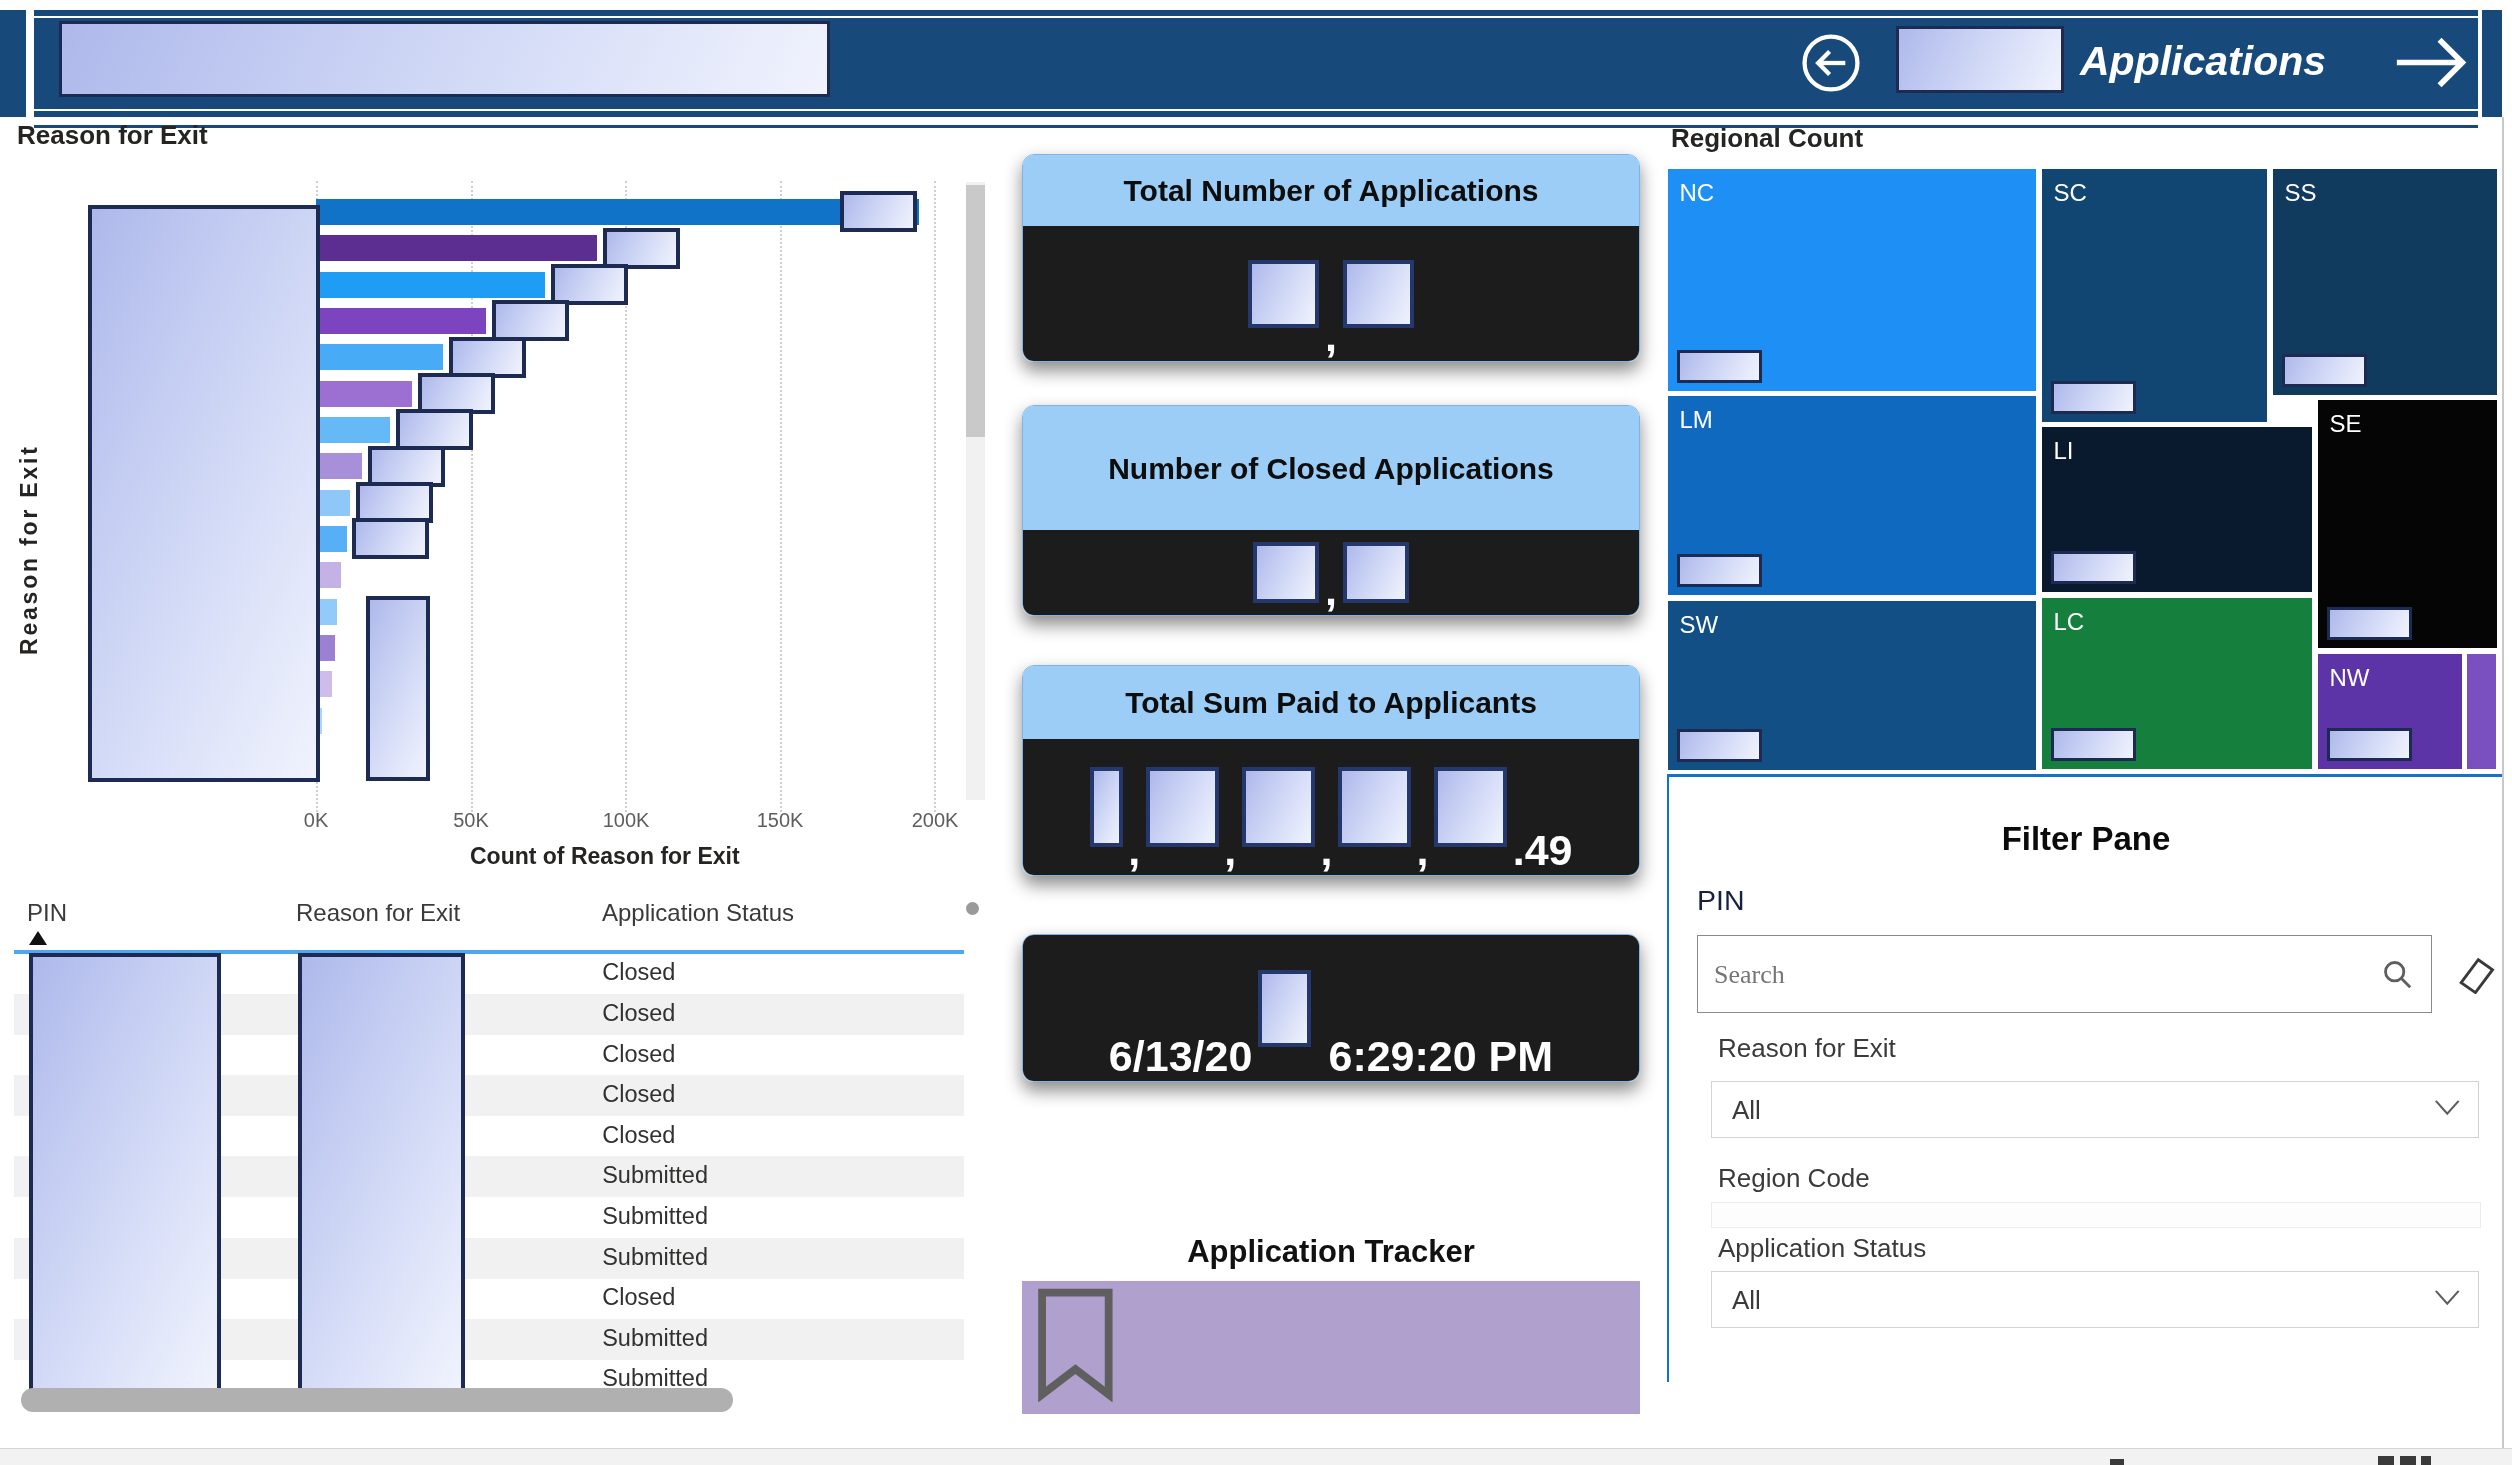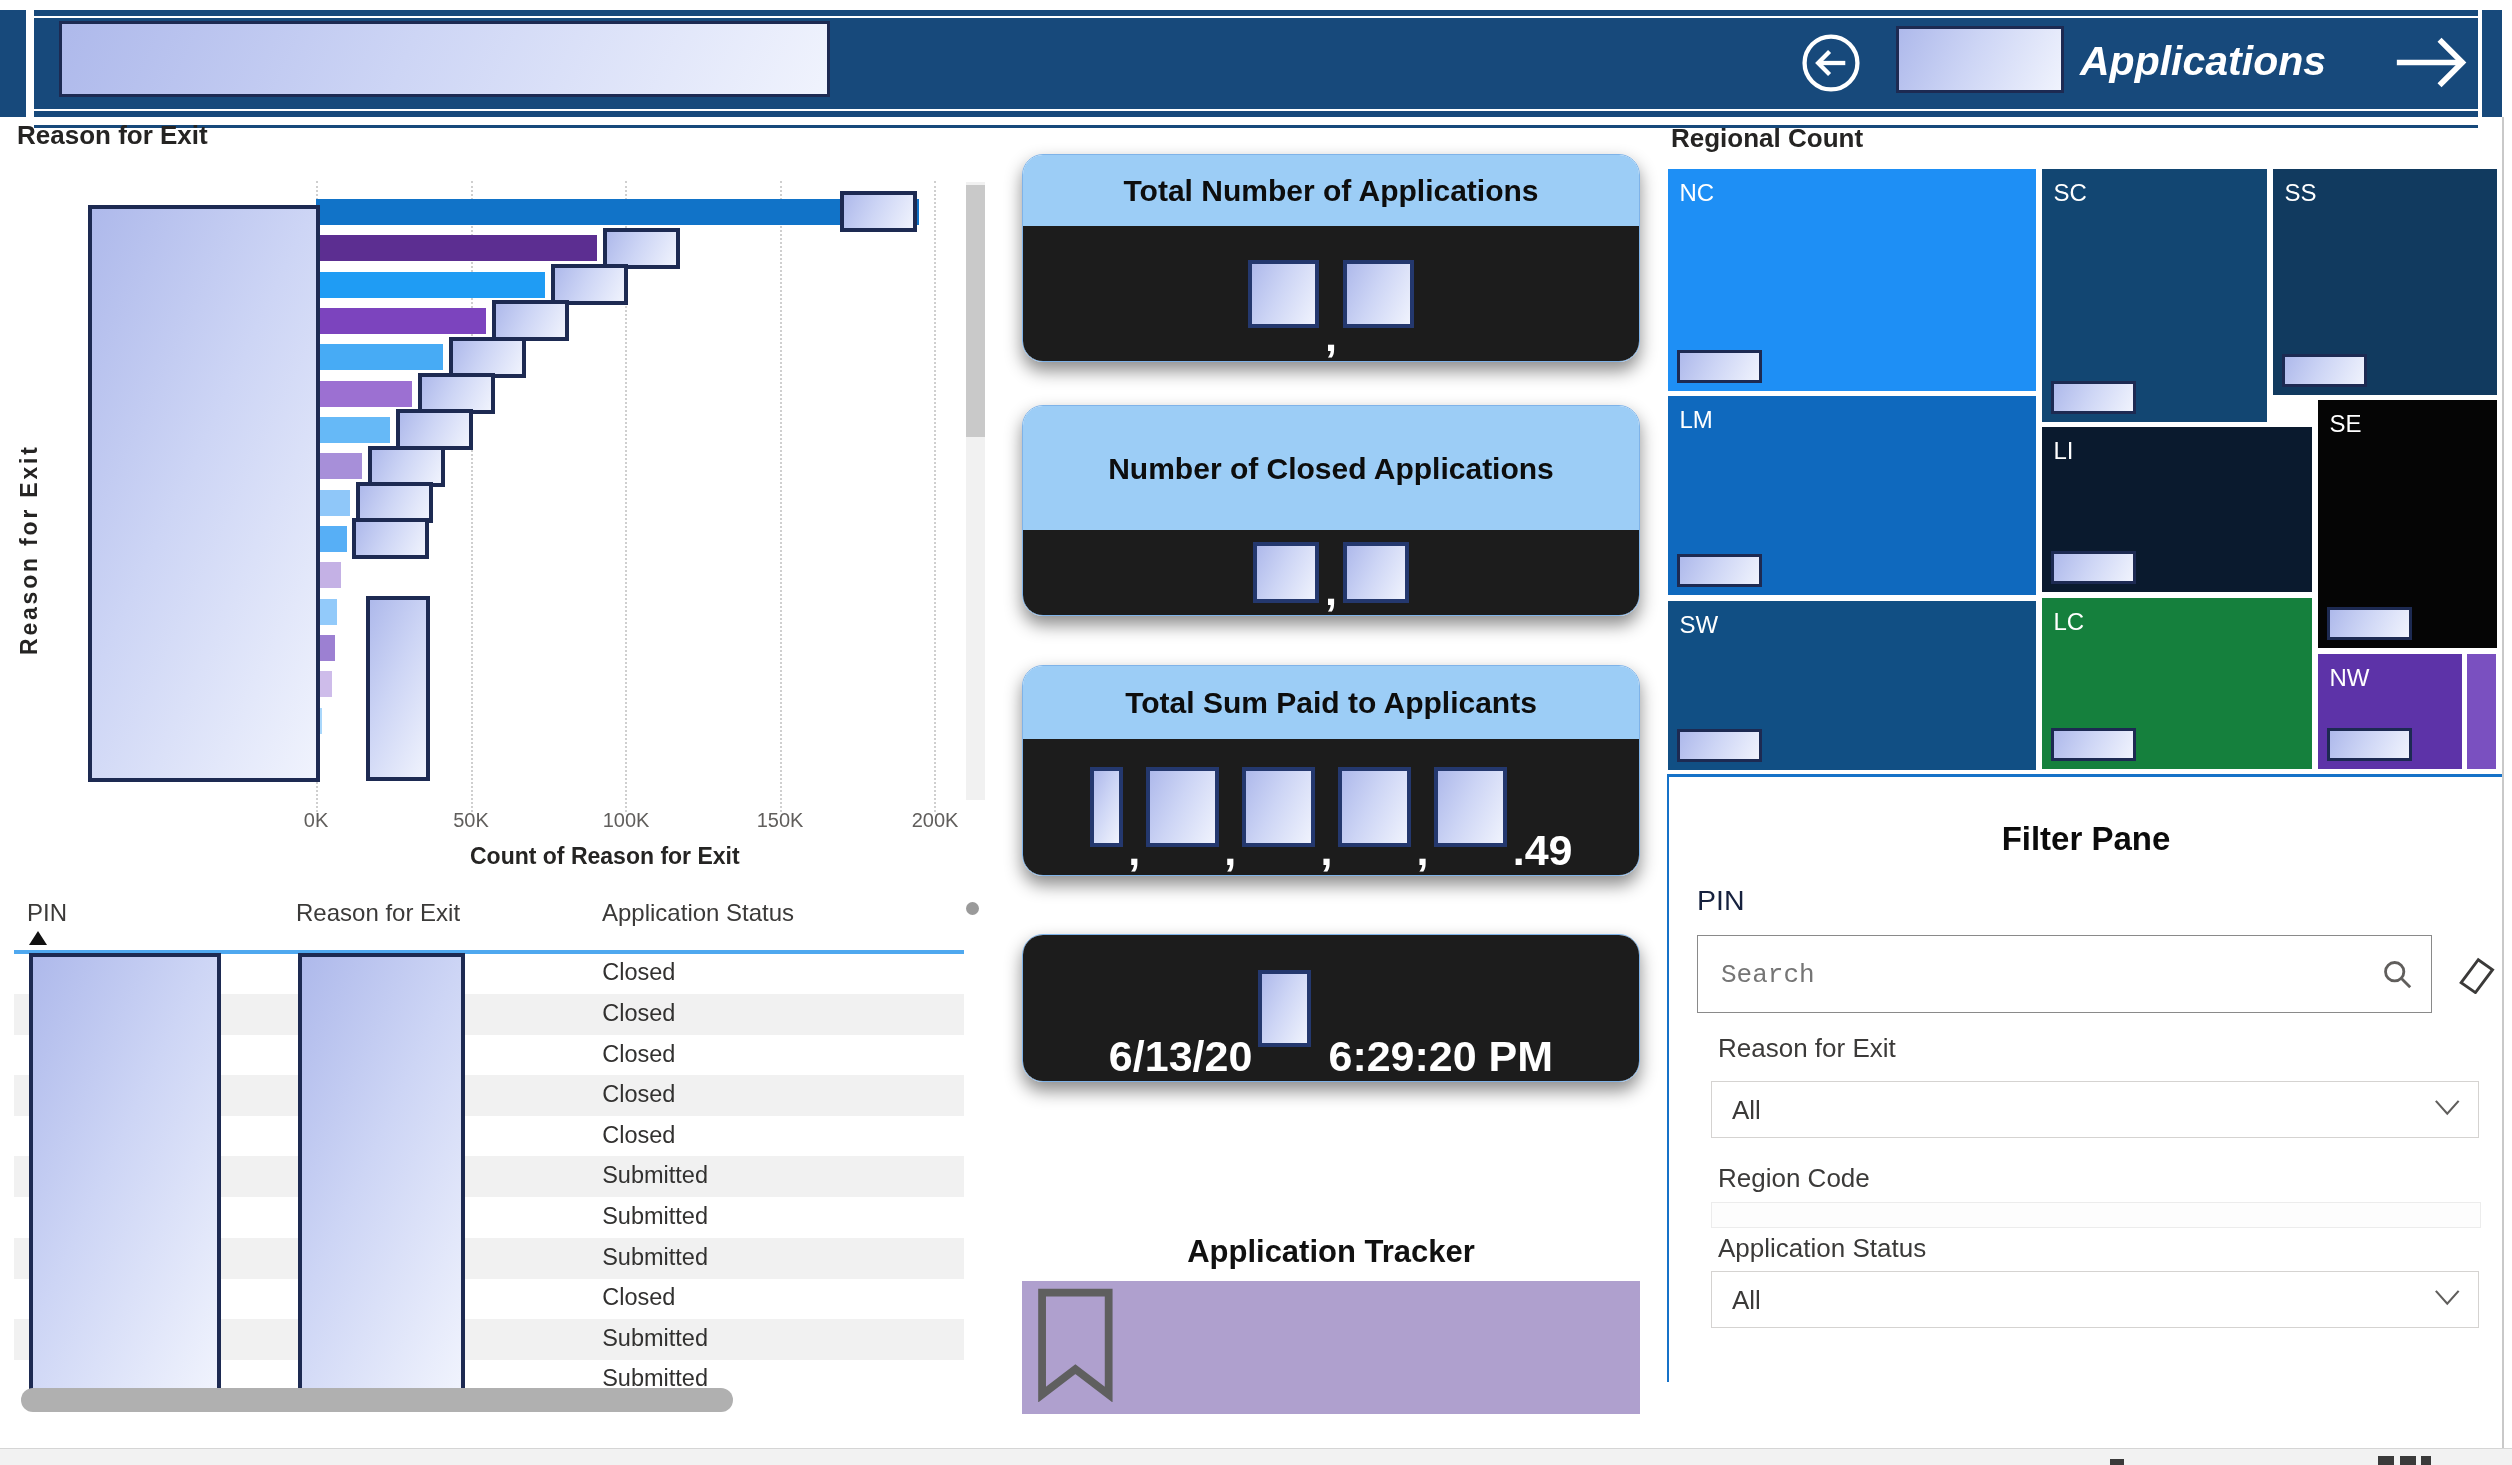--- a/index.html
+++ b/index.html
@@ -28,21 +28,21 @@
   .vscroll-track{position:absolute;left:966px;top:182px;width:18.5px;height:618px;background:#f1f1f1;}
   .vscroll-thumb{position:absolute;left:0;top:2.8px;width:18.5px;height:252px;background:#c9c9c9;}
   
   .th{position:absolute;font-size:24px;color:#3b3a39;}
   .table-sep{position:absolute;background:#4FA8EF;}
   .trow{position:absolute;left:14.2px;width:950px;height:41px;}
   .trow.even{background:#f1f1f1;}
   .trow .status{position:absolute;left:588px;top:5.7px;font-size:23.5px;color:#323130;}
   .hscroll{position:absolute;left:21.4px;top:1388px;width:712px;height:24px;background:#b0b0b0;border-radius:12px;}
   
-  .kpi{position:absolute;left:1022px;width:618px;border-radius:21px;overflow:hidden;
+  .kpi{position:absolute;left:1022px;width:618px;border-radius:12px;overflow:hidden;
        box-shadow:0 8.5px 17px rgba(0,0,0,.45);border:1.4px solid #7fb3e8;box-sizing:border-box;}
   .kpi .hd{background:#9CCDF6;display:flex;align-items:center;justify-content:center;text-align:center;
        font-weight:700;color:#0d0d0d;font-size:30px;line-height:1.5;}
   .kpi .bd{background:#1c1c1c;display:flex;align-items:center;justify-content:center;
        color:#fff;font-weight:700;font-size:43px;}
   .kpi .bd .seg-box{display:inline-block;background:linear-gradient(115deg,#aeb9eb 0%,#cdd5f5 45%,#f0f3fd 100%);
        border:4.3px solid #24386e;box-sizing:border-box;margin:0 2.8px;}
   .kpi .bd .seg-text{display:inline-block;margin:0 2.8px;align-self:flex-end;}
   
   .ssrs-line{position:absolute;width:618px;left:1022px;text-align:center;font-size:31px;font-weight:700;color:#111;}
@@ -54,22 +54,22 @@
         background:linear-gradient(115deg,#aeb9eb 0%,#cdd5f5 45%,#f0f3fd 100%);
         border:3.6px solid #1d2a52;box-sizing:border-box;}
   
   #filter-pane{position:absolute;left:1667px;top:774px;width:836px;height:608px;
         border-top:3.6px solid #1672C8;border-left:2.8px solid #1672C8;box-sizing:border-box;background:#fff;}
   .fp-title{position:absolute;width:100%;text-align:center;top:43px;font-size:33px;font-weight:700;color:#0b0b0b;}
   .fp-label{position:absolute;font-size:26px;color:#3b3a39;}
   .fp-label.big{font-size:28.5px;color:#16213e;}
   .searchbox{position:absolute;left:28px;top:158px;width:735px;height:78px;border:1.4px solid #8a8a8a;
         background:#fff;box-sizing:border-box;}
-  .searchbox input{position:absolute;left:21px;top:0;width:627px;height:100%;border:none;outline:none;
-        font-size:26px;color:#605e5c;font-family:Liberation Mono, monospace;background:transparent;}
+  .searchbox input{position:absolute;left:14px;top:0;width:627px;height:100%;border:none;outline:none;
+        font-size:26px;color:#605e5c;font-family:Liberation Serif, serif;background:transparent;}
   .dropdown{position:absolute;left:42px;width:768px;height:57px;border:1.4px solid #d5d3d1;background:#fff;
         box-sizing:border-box;font-size:26px;color:#3b3a39;}
   .dropdown .val{position:absolute;left:20px;top:13px;}
   .dropdown svg{position:absolute;right:17px;top:15.7px;}
   .faintbox{position:absolute;left:42px;width:768px;height:24px;border:0.7px solid #ececec;background:#fdfdfd;}
   
   .bottom-strip{position:absolute;left:0;top:1448px;width:2512px;height:18px;background:#f2f2f2;border-top:0.7px solid #d5d5d5;}
   .frag{position:absolute;background:#3a3a3a;}
   .page-rborder{position:absolute;left:2502px;top:117px;width:2.1px;height:1331px;background:#c9c9c9;}
   .dot{position:absolute;left:966px;top:902px;width:13px;height:13px;border-radius:50%;background:#9a9a9a;}

